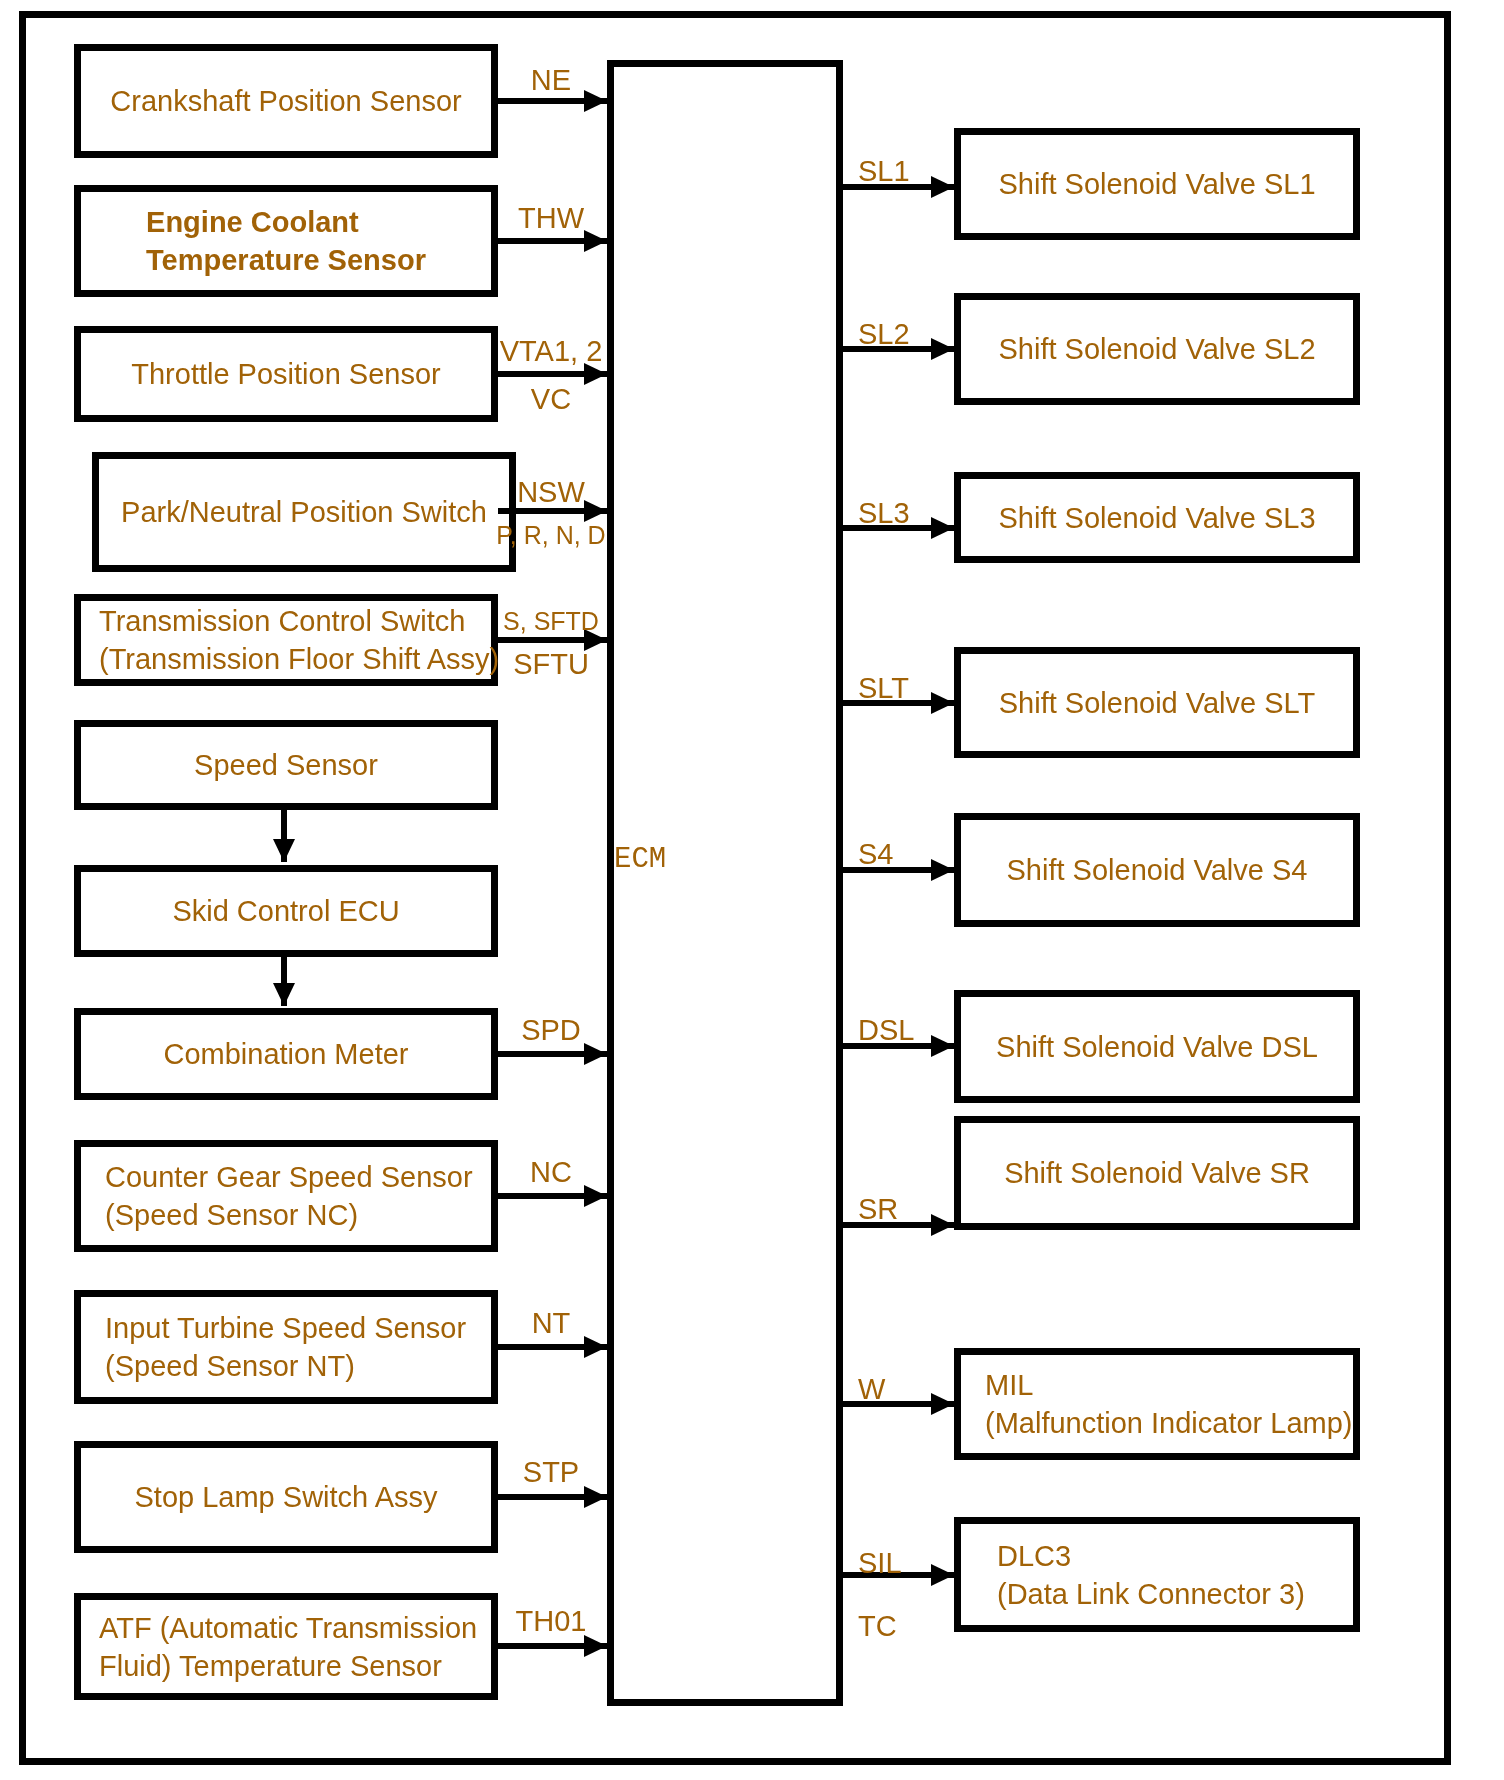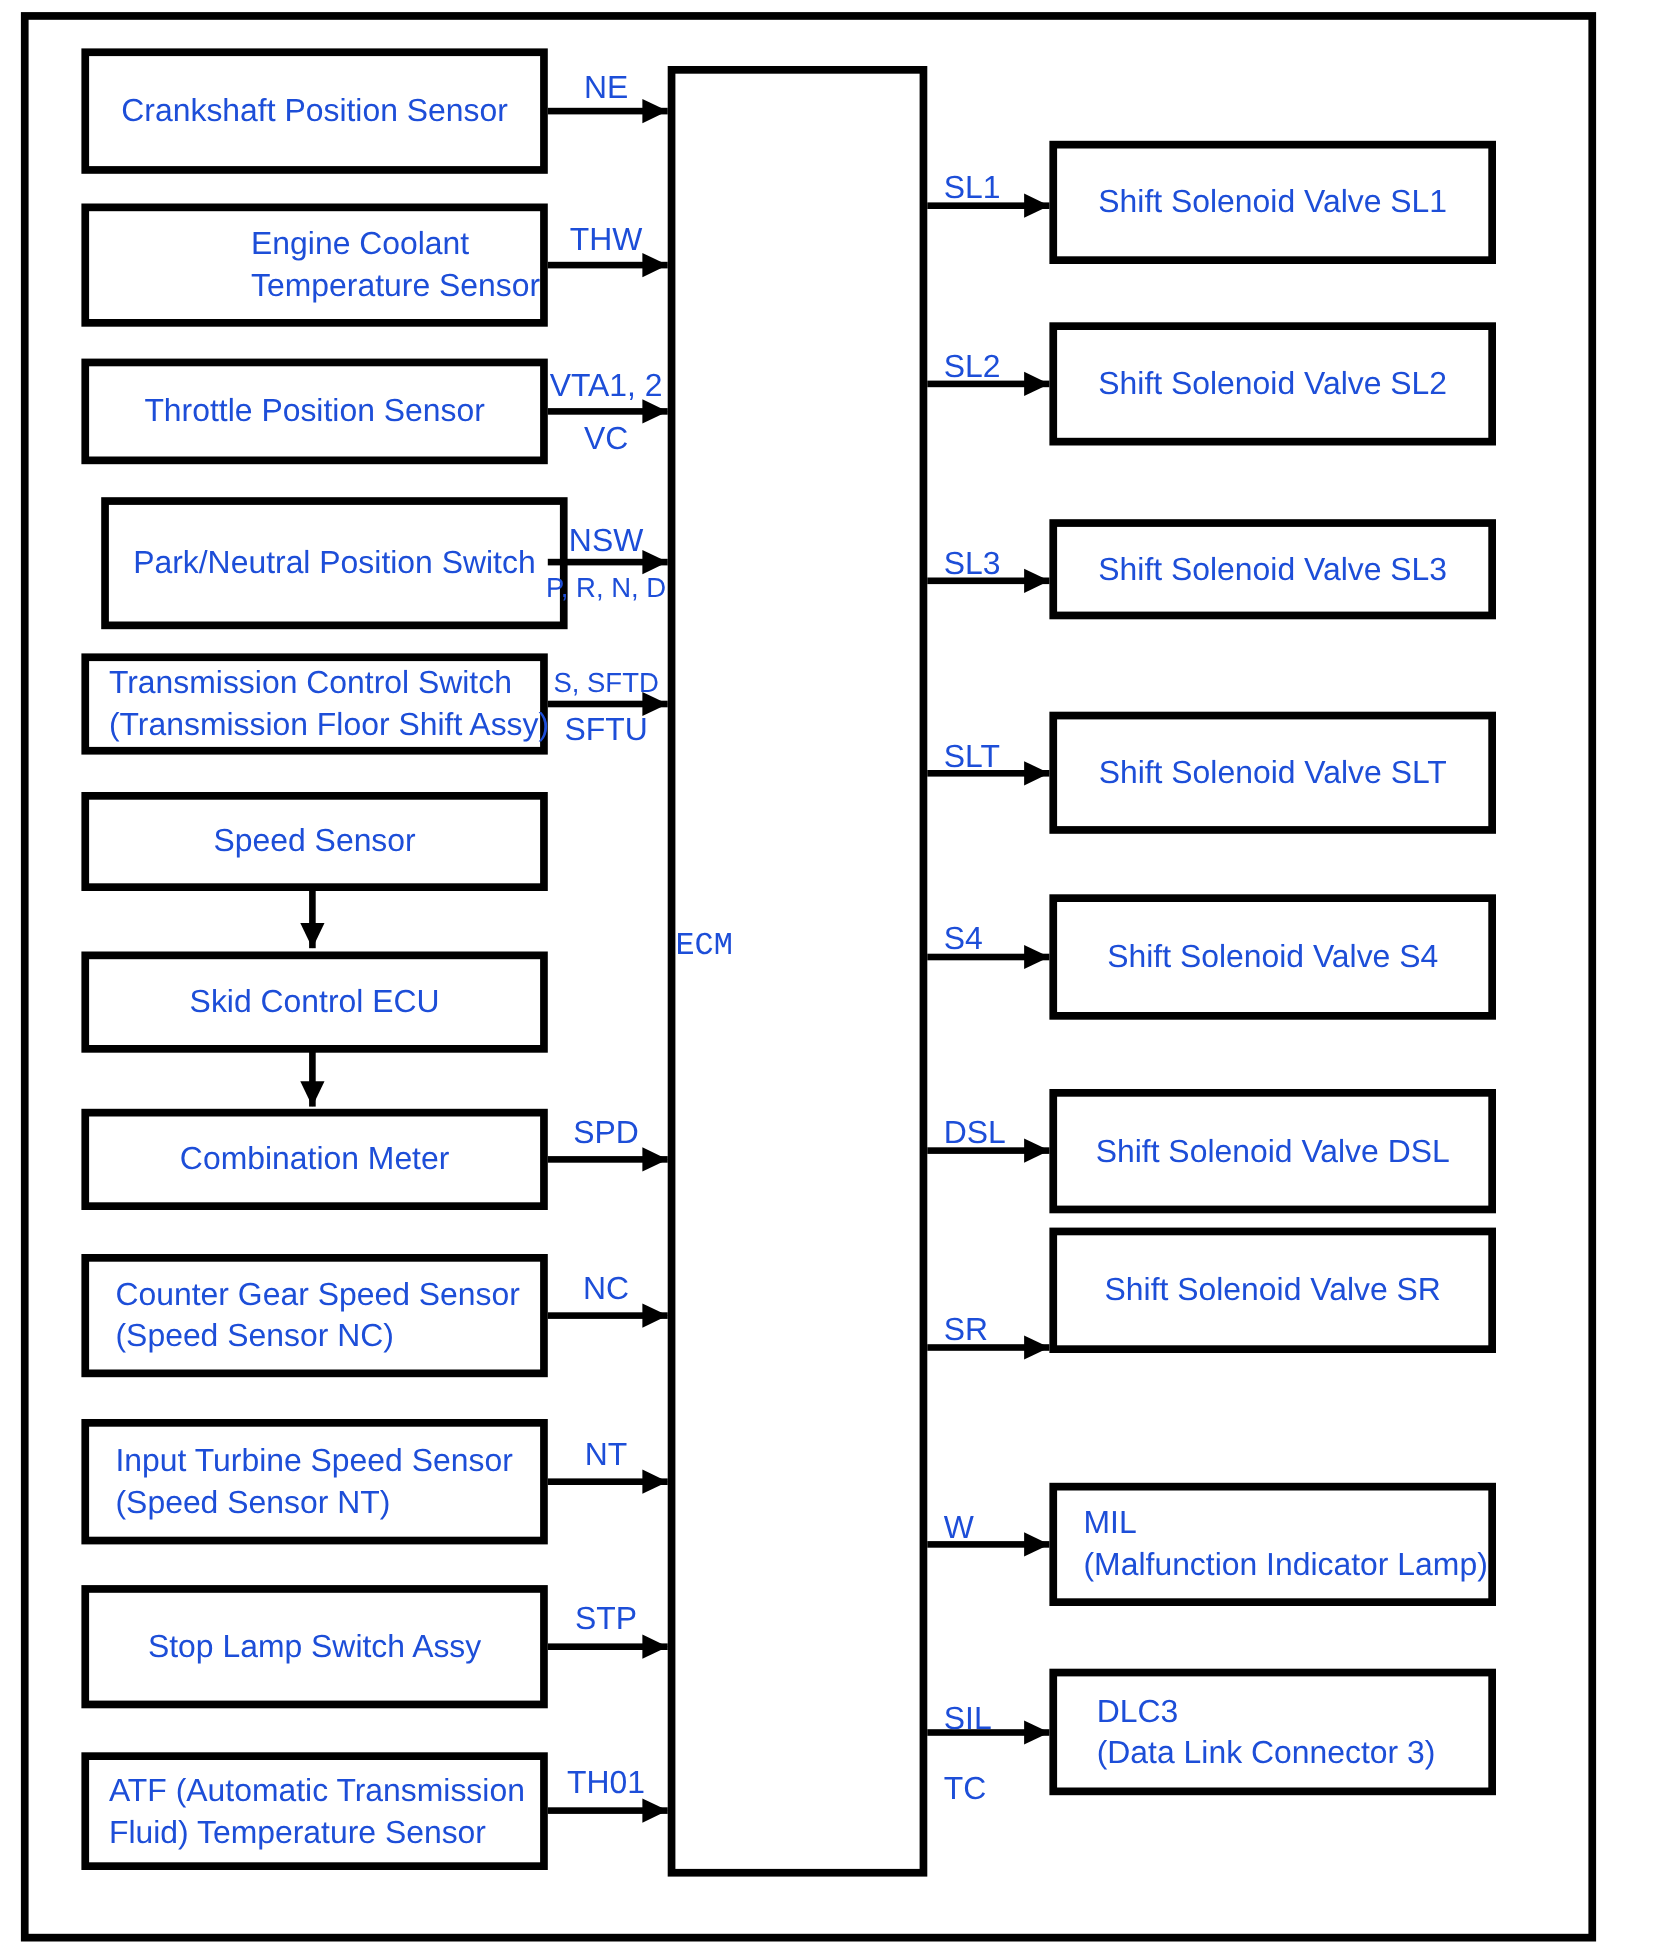--- a/index.html
+++ b/index.html
@@ -1,34 +1,34 @@
 <!DOCTYPE html>
 <html><head>
 <meta charset="utf-8">
 <style>
   html,body{margin:0;padding:0;background:#ffffff;}
   .canvas{
     position:relative;
     width:1504px;height:1780px;
     background:#ffffff;
     font-family:"Liberation Sans", sans-serif;
-    color:#1d4ed8;
+    color:#a16207;
     overflow:hidden;
   }
   .outer-border{
     position:absolute;left:19px;top:11px;width:1432px;height:1754px;
     border:7px solid #000;box-sizing:border-box;
   }
   .box{
     position:absolute;border:7px solid #000;background:#fff;
     box-sizing:border-box;display:flex;flex-direction:column;justify-content:center;
     font-size:29px;line-height:38px;
   }
   .box.center{align-items:center;text-align:center;}
-  .box.block-center{align-items:flex-end;}
+  .box.block-center{align-items:center;font-weight:bold;}
   .box.block-center .lines{text-align:left;}
   .box.left-align{align-items:flex-start;text-align:left;}
   .line{white-space:nowrap;}
   .harrow{position:absolute;height:6px;background:#000;}
   .harrow::after{
     content:"";position:absolute;right:0;top:50%;margin-top:-11px;
     width:0;height:0;
     border-left:23px solid #000;
     border-top:11px solid transparent;border-bottom:11px solid transparent;
   }

